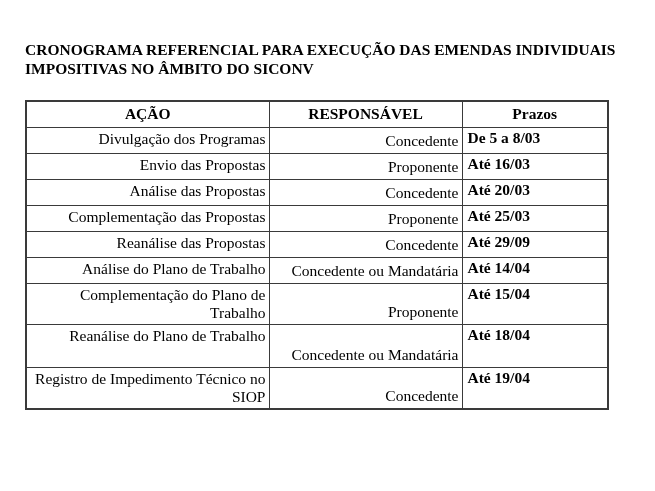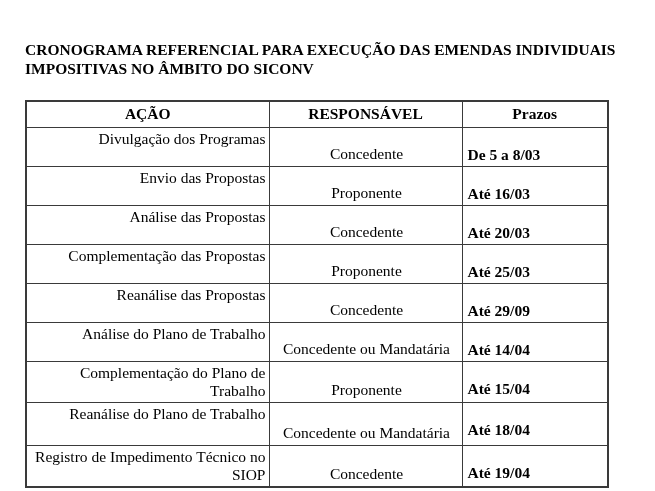--- a/index.html
+++ b/index.html
@@ -57,28 +57,28 @@
   }
   tbody tr{height:26px;}
   tbody tr:nth-child(8), tbody tr:nth-child(10){height:43px;}
   td.cell-acao{
     vertical-align:top;
     text-align:right;
     padding:2px 3px 2px 5px;
   }
   td.cell-responsavel{
     vertical-align:bottom;
-    text-align:center;
+    text-align:right;
     padding:2px 3px 3px 5px;
   }
   td.cell-prazo{
     vertical-align:top;
     text-align:left;
     font-weight:bold;
-    padding:18px 3px 2px 5px;
+    padding:1px 3px 2px 5px;
   }
 </style>
 </head>
 <body>
 
 <div class="page">
 
   <h1 class="title">CRONOGRAMA REFERENCIAL PARA EXECUÇÃO DAS EMENDAS INDIVIDUAIS IMPOSITIVAS NO ÂMBITO DO SICONV</h1>
 
   <table class="schedule">

